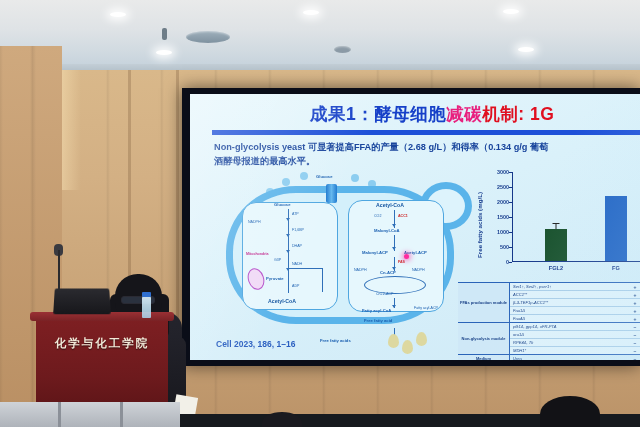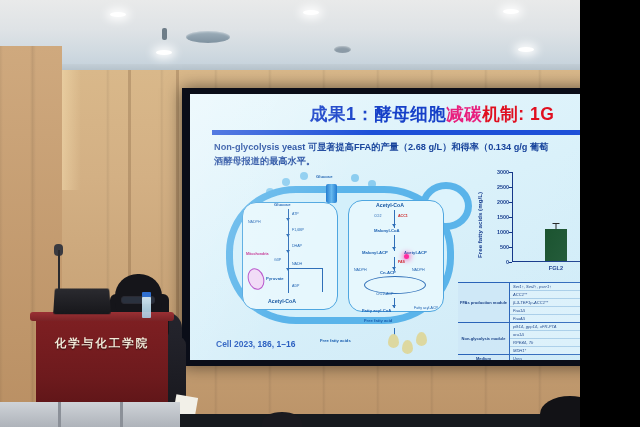--- a/index.html
+++ b/index.html
@@ -1,19 +1,19 @@
 <!DOCTYPE html>
 <html><head>
 <meta charset="utf-8">
 <style>
   * { margin:0; padding:0; box-sizing:border-box; }
   html,body { width:640px; height:427px; overflow:hidden; background:#000; }
   body { font-family:"Liberation Sans", sans-serif; }
 
-  #scene { position:relative; width:580px; height:427px; overflow:hidden; }
+  #scene { position:relative; width:640px; height:427px; overflow:hidden; }
 
   
   .ceiling {
     position:absolute; left:0; top:0; width:640px; height:72px;
     background:linear-gradient(180deg,#e9eaea 0%,#dfe3e6 40%,#cfd9e0 75%,#c2d0da 100%);
   }
   .ceiling-edge {
     position:absolute; left:0; top:64px; width:640px; height:10px;
     background:linear-gradient(180deg,#c3ced6,#aebcc6);
   }

